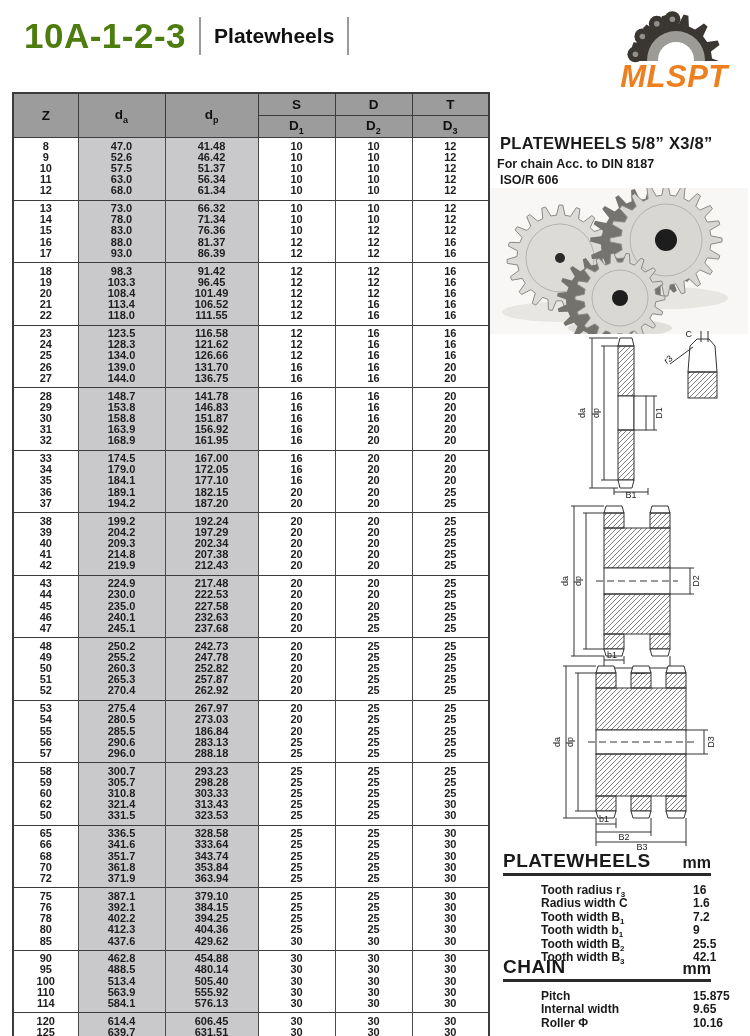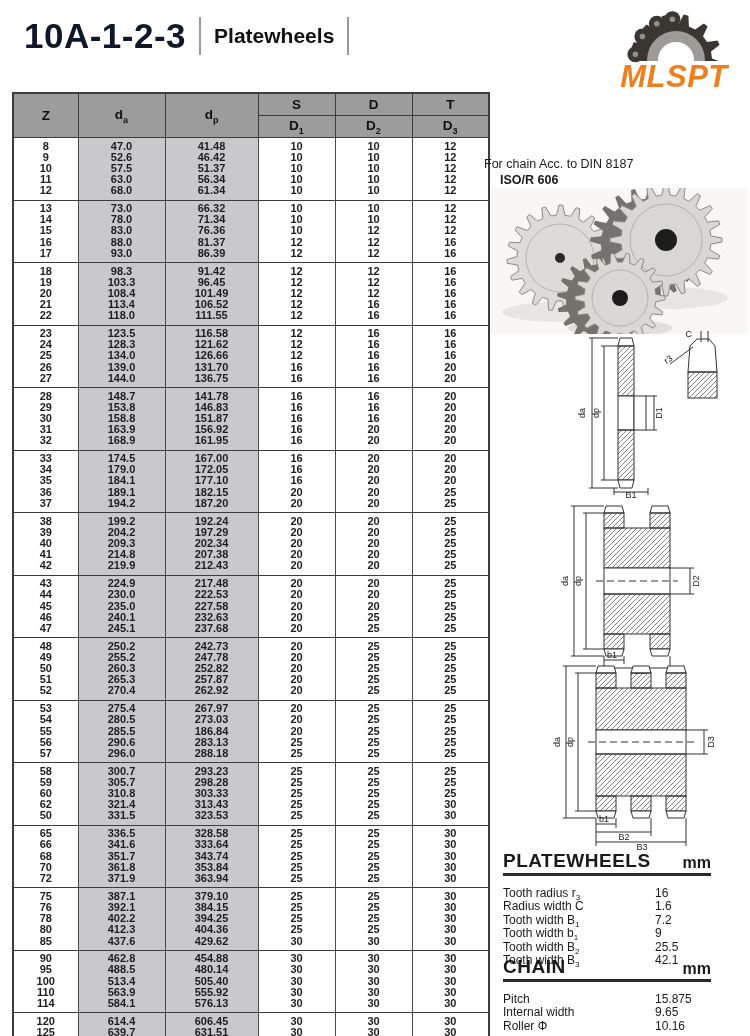--- a/index.html
+++ b/index.html
@@ -4,21 +4,21 @@
 <style>
   html,body{margin:0;padding:0;}
   body{
     width:750px;height:1036px;background:#ffffff;position:relative;
     font-family:"Liberation Sans",sans-serif;color:#1a1a1a;overflow:hidden;
   }
   .page{position:absolute;inset:0;}
 
   
   .title-row{position:absolute;left:24px;top:16px;display:flex;align-items:center;gap:13px;}
-  .title-code{font-size:35px;font-weight:800;letter-spacing:.5px;color:#0f172a;}
+  .title-code{font-size:35px;font-weight:800;letter-spacing:.5px;color:#4d7c0f;}
   .title-sep{width:2px;height:38px;background:#9a9a9a;}
   .title-name{font-size:21px;font-weight:700;color:#111;}
 
   .logo{position:absolute;right:6px;top:4px;width:156px;height:88px;}
 
   
   .tbl-wrap{position:absolute;left:12px;top:92px;}
   table.data{border-collapse:collapse;table-layout:fixed;border:2px solid #3c3c3c;}
   table.data th,table.data td{padding:0;}
   table.data thead th{
@@ -30,36 +30,36 @@
   table.data tbody td{
     font-size:11px;font-weight:700;text-align:center;line-height:11.2px;
     border-left:1px solid #4a4a4a;border-right:1px solid #4a4a4a;color:#1d1d1d;
   }
   table.data td.shade{background:#c9c8cb;}
   table.data tbody tr:first-child td{padding-top:2.5px;}
   table.data tbody tr:last-child td{padding-bottom:3px;}
 
   
   .prod-title{position:absolute;left:500px;top:134px;font-size:16.5px;font-weight:800;letter-spacing:.3px;}
-  .prod-line1{position:absolute;left:484px;top:157px;font-size:12.5px;font-weight:400;}
+  .prod-line1{position:absolute;left:497px;top:157px;font-size:12.5px;font-weight:700;}
   .prod-line2{position:absolute;left:500px;top:173px;font-size:12.5px;font-weight:700;}
 
   .photo{position:absolute;left:490px;top:188px;width:258px;height:146px;background:#f8f7f5;}
 
   .draw{position:absolute;}
   .draw text{font-size:9px;fill:#222;}
 
   
   .spec{position:absolute;width:208px;}
   .spec-head{display:flex;justify-content:space-between;align-items:flex-end;
     border-bottom:3px solid #2a2a2a;padding-bottom:1px;}
   .spec-title{font-size:19px;font-weight:800;letter-spacing:.5px;}
   .spec-unit{font-size:16px;font-weight:800;}
   .spec-items{margin-top:6px;}
-  .spec-item{position:relative;font-size:12px;font-weight:400;line-height:22px;height:13.4px;}
+  .spec-item{position:relative;font-size:12px;font-weight:700;line-height:16px;height:13.4px;margin-left:38px;}
   .spec-item sub{font-size:8px;}
   .spec-item .val{position:absolute;left:152px;top:0;}
 </style>
 </head>
 <body>
 
 <div class="page">
 
   <div class="title-row">
     <span class="title-code">10A-1-2-3</span>
@@ -722,20 +722,21 @@
             <td class="shade">639.7</td>
             <td class="shade">631.51</td>
             <td>30</td>
             <td>30</td>
             <td>30</td>
           </tr>
         </tbody>
       </table>
   </div>
 
+  <div class="prod-title">PLATEWHEELS  5/8” X3/8”</div>
   <div class="prod-line1">For chain Acc. to DIN 8187</div>
   <div class="prod-line2">ISO/R 606</div>
 
   <svg class="photo" id="photo-svg" viewBox="0 0 258 146">
       <ellipse cx="70" cy="124" rx="58" ry="10" fill="#e7e6e2"></ellipse>
       <ellipse cx="176" cy="110" rx="62" ry="11" fill="#e7e6e2"></ellipse>
       <ellipse cx="130" cy="140" rx="52" ry="9" fill="#e0dfdb"></ellipse>
       <polygon points="113.0,70.0 122.9,73.4 122.5,77.2 112.1,78.5 110.7,84.0 118.9,90.4 117.3,93.9 107.1,91.7 103.9,96.4 109.7,105.1 107.0,107.9 98.0,102.6 93.5,106.0 96.1,116.1 92.7,117.9 85.9,109.9 80.5,111.7 79.7,122.1 75.9,122.7 72.1,112.9 66.4,112.9 62.3,122.4 58.5,121.7 58.0,111.3 52.7,109.4 45.7,117.1 42.3,115.2 45.3,105.2 40.9,101.6 31.7,106.6 29.1,103.8 35.2,95.2 32.2,90.4 21.9,92.2 20.4,88.7 28.9,82.6 27.6,77.0 17.3,75.4 17.0,71.5 27.0,68.5 27.6,62.9 18.4,58.0 19.4,54.3 29.8,54.7 32.2,49.5 25.1,41.9 27.3,38.7 37.0,42.5 40.9,38.3 36.7,28.8 39.7,26.5 47.7,33.2 52.8,30.6 51.8,20.2 55.5,19.0 60.9,28.0 66.5,27.1 69.0,17.0 72.8,17.1 75.0,27.3 80.6,28.3 86.3,19.6 89.9,20.9 88.6,31.2 93.5,34.0 101.8,27.6 104.8,30.0 100.2,39.4 104.0,43.6 113.8,40.2 115.9,43.4 108.5,50.8 110.7,56.1 121.1,56.0 122.0,59.8 112.6,64.4" fill="#dcdbd7" stroke="#8b8a86" stroke-width="1"></polygon>
       <circle cx="70" cy="70" r="34" fill="none" stroke="#b3b2ae"></circle>
       <circle cx="70" cy="70" r="5" fill="#2a2a2a"></circle>

